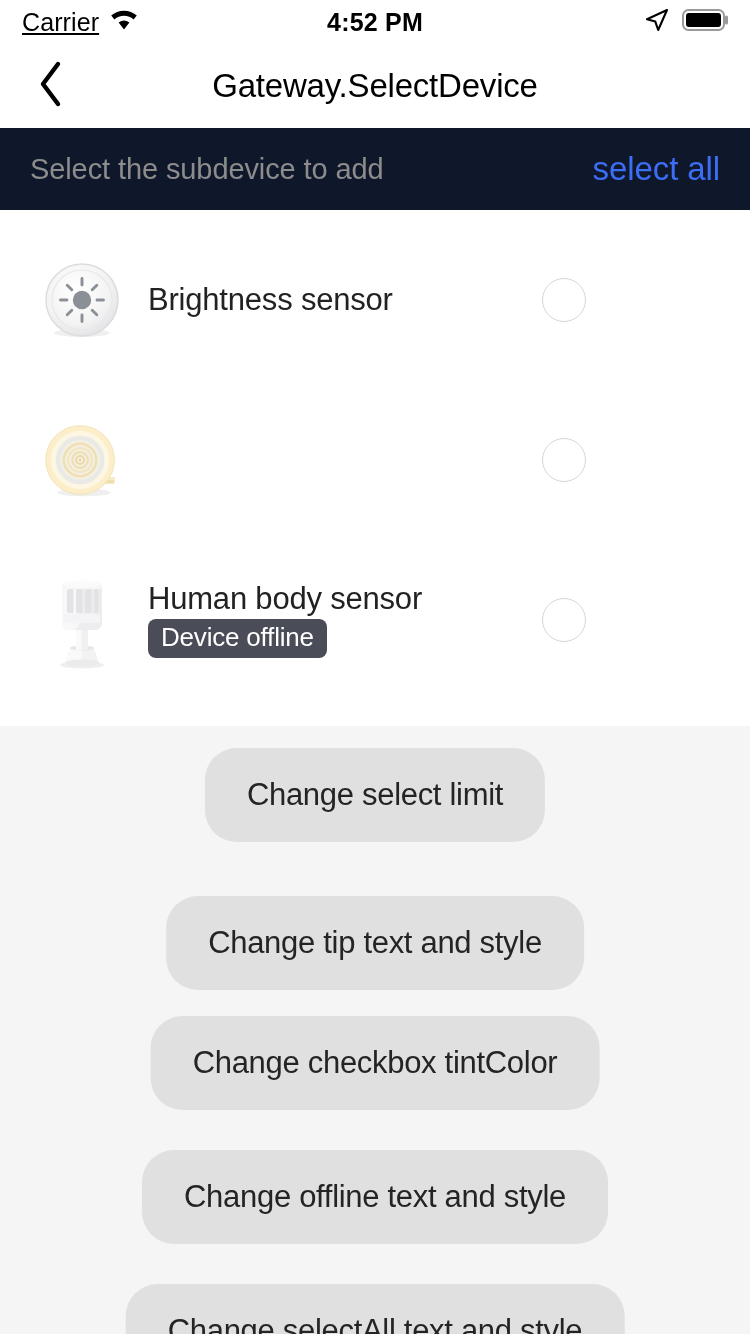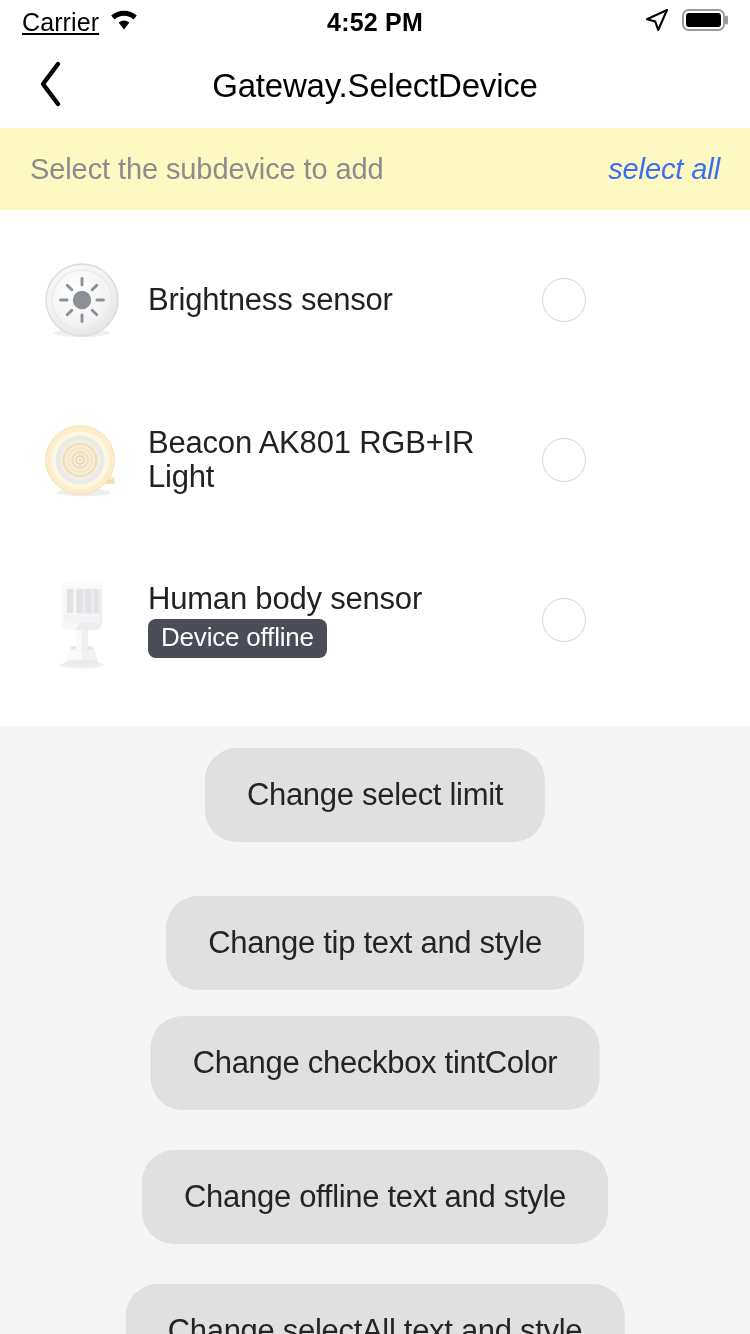--- a/index.html
+++ b/index.html
@@ -37,27 +37,27 @@
   }
   .nav-title {
     position: absolute; left: 0; top: 0; width: 750px; height: 84px;
     display: flex; align-items: center; justify-content: center;
     font-size: 33px; font-weight: 400; color: #000; letter-spacing: -.2px;
   }
 
   
   .tipbar {
     position: absolute; top: 128px; left: 0; width: 750px; height: 82px;
-    background: #fef9c3; display: flex; align-items: center;
+    background: #0f172a; display: flex; align-items: center;
   }
   .tip-text {
     position: absolute; left: 30px; font-size: 29px; color: #8c8c8c; letter-spacing: -.1px;
   }
   .tip-selectall {
-    position: absolute; right: 30px; font-size: 29px; color: #3b6ef5; cursor: pointer; letter-spacing: -.1px; font-style: italic;
+    position: absolute; right: 30px; font-size: 33px; color: #3b6ef5; cursor: pointer; letter-spacing: -.1px;
   }
 
   
   .devlist { position: absolute; top: 210px; left: 0; width: 750px; height: 516px; background: #ffffff; }
   .devrow {
     position: absolute; left: 0; width: 618px; height: 160px;
     display: flex; align-items: center; cursor: pointer; background: #fff;
   }
   .dev-icon { position: absolute; left: 40px; width: 84px; height: 92px; display: flex; align-items: center; justify-content: center; }
   .dev-body { position: absolute; left: 148px; right: 110px; }
@@ -188,23 +188,20 @@
           <circle cx="42" cy="44" r="30.5" fill="#fdf6e2"></circle>
           <circle cx="42" cy="44" r="25.5" fill="#e9e9e6"></circle>
           <circle cx="42" cy="44" r="21" fill="#f2efe6"></circle>
           <circle cx="42" cy="44" r="17" fill="none" stroke="#f0e0b0" stroke-width="2.6"></circle>
           <circle cx="42" cy="44" r="12.5" fill="none" stroke="#f3e6bd" stroke-width="2.4"></circle>
           <circle cx="42" cy="44" r="8.2" fill="none" stroke="#efdfae" stroke-width="2.2"></circle>
           <circle cx="42" cy="44" r="4.2" fill="none" stroke="#ecd9a0" stroke-width="2"></circle>
           <circle cx="42" cy="44" r="1.3" fill="#e8d294"></circle>
         </svg>
       </div>
-      <div class="dev-body">
-        <div class="dev-name">Beacon AK801 RGB+IR Light</div>
-      </div>
       <div class="checkbox"></div>
     </div>
 
     <div class="devrow" style="top:330px;">
       <div class="dev-icon">
         <svg width="80" height="100" viewBox="0 0 80 100">
           <ellipse cx="40" cy="95" rx="22" ry="3.5" fill="#00000010"></ellipse>
 
           <path d="M23 93 L28 78 L52 78 L57 93 Z" fill="#f2f2f3"></path>
           <path d="M23 93 L28 78 L40 78 L40 93 Z" fill="#fafafb"></path>

